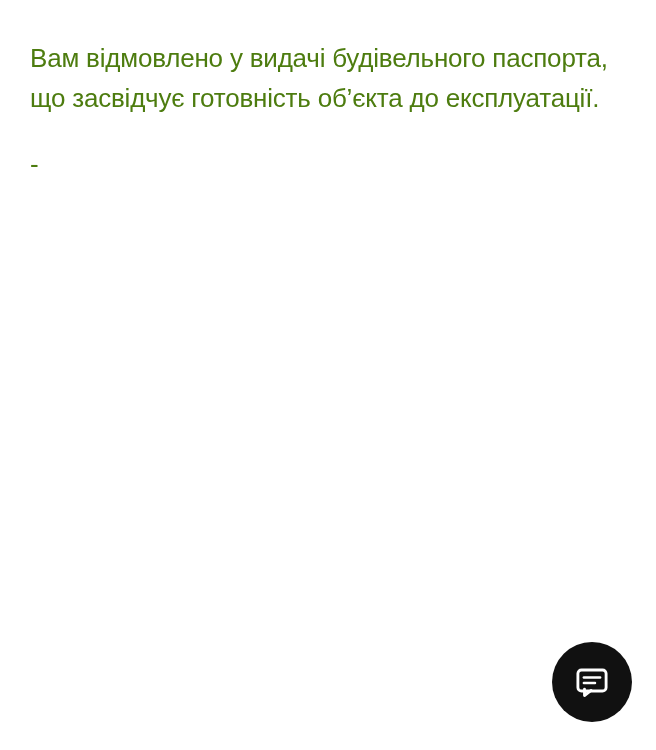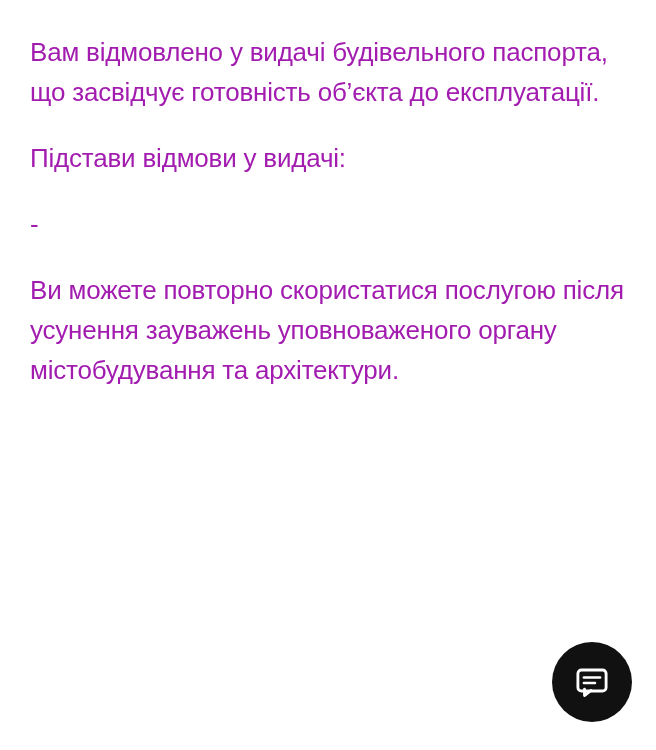--- a/index.html
+++ b/index.html
@@ -19,22 +19,22 @@
     position: absolute;
     inset: 0;
     padding: 28px 30px 0 30px;
     box-sizing: border-box;
   }
   .para {
     font-size: 26px;
     line-height: 40px;
     font-weight: 500;
     letter-spacing: -0.2px;
-    color: #a21caf;
-    margin: 4px 0 26px 0;
+    color: #4d7c0f;
+    margin: 10px 0 26px 0;
     max-width: 600px;
     white-space: pre-wrap;
   }
   .para.dash {
     margin-bottom: 26px;
   }
   .fab {
     position: absolute;
     right: 24px;
     bottom: 28px;
@@ -51,23 +51,21 @@
   }
   .fab svg {
     display: block;
   }
 </style>
 </head>
 <body>
 
 <div class="page">
   <p class="para">Вам відмовлено у видачі будівельного паспорта, що засвідчує готовність об’єкта до експлуатації.</p>
-  <p class="para">Підстави відмови у видачі:</p>
   <p class="para dash">-</p>
-  <p class="para">Ви можете повторно скористатися послугою після усунення зауважень уповноваженого органу містобудування та архітектури.</p>
 </div>
 
 <button class="fab">
   <span>
     <svg width="36" height="36" viewBox="0 0 24 24" fill="none" xmlns="http://www.w3.org/2000/svg" aria-hidden="true">
       <rect x="2.6" y="4" width="18.8" height="14" rx="2.4" stroke="#ffffff" stroke-width="1.9"></rect>
       <path d="M7 16.8 L7 21 L11.4 17.6" stroke="#ffffff" stroke-width="1.9" stroke-linejoin="round" stroke-linecap="round" fill="none"></path>
       <line x1="6.6" y1="9" x2="17.4" y2="9" stroke="#ffffff" stroke-width="1.7" stroke-linecap="round"></line>
       <line x1="6.6" y1="12.6" x2="14" y2="12.6" stroke="#ffffff" stroke-width="1.7" stroke-linecap="round"></line>
     </svg>

